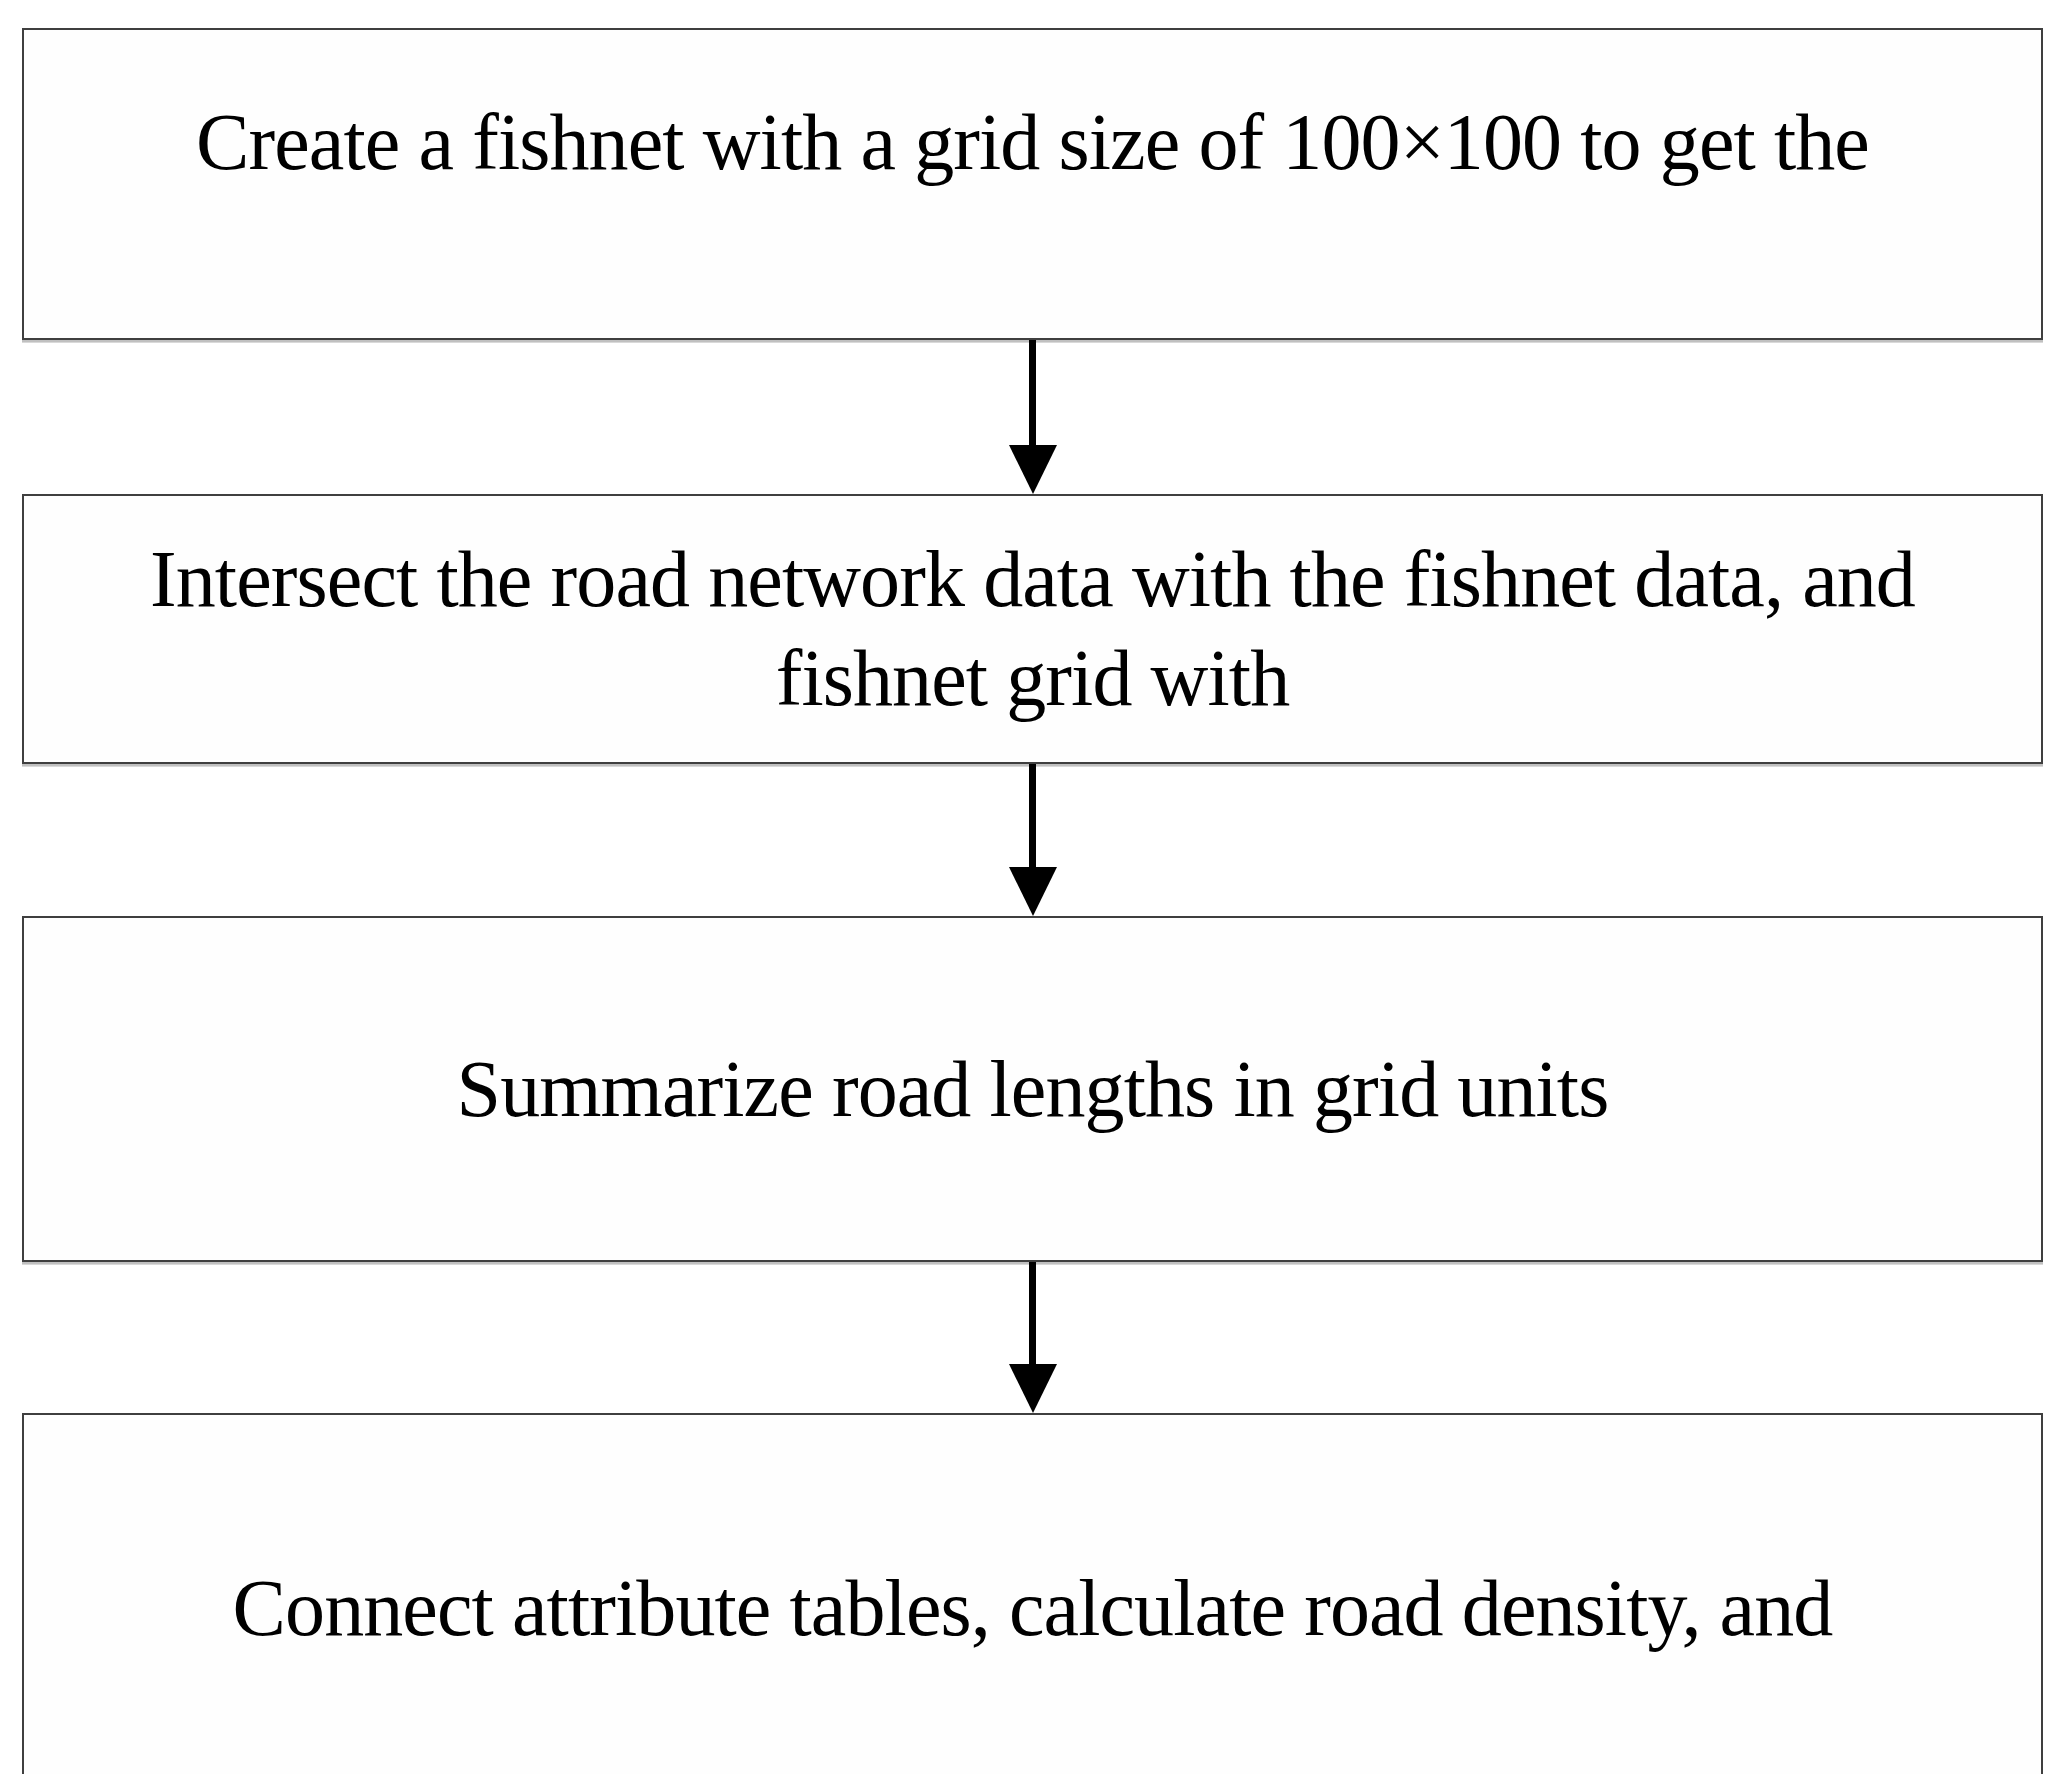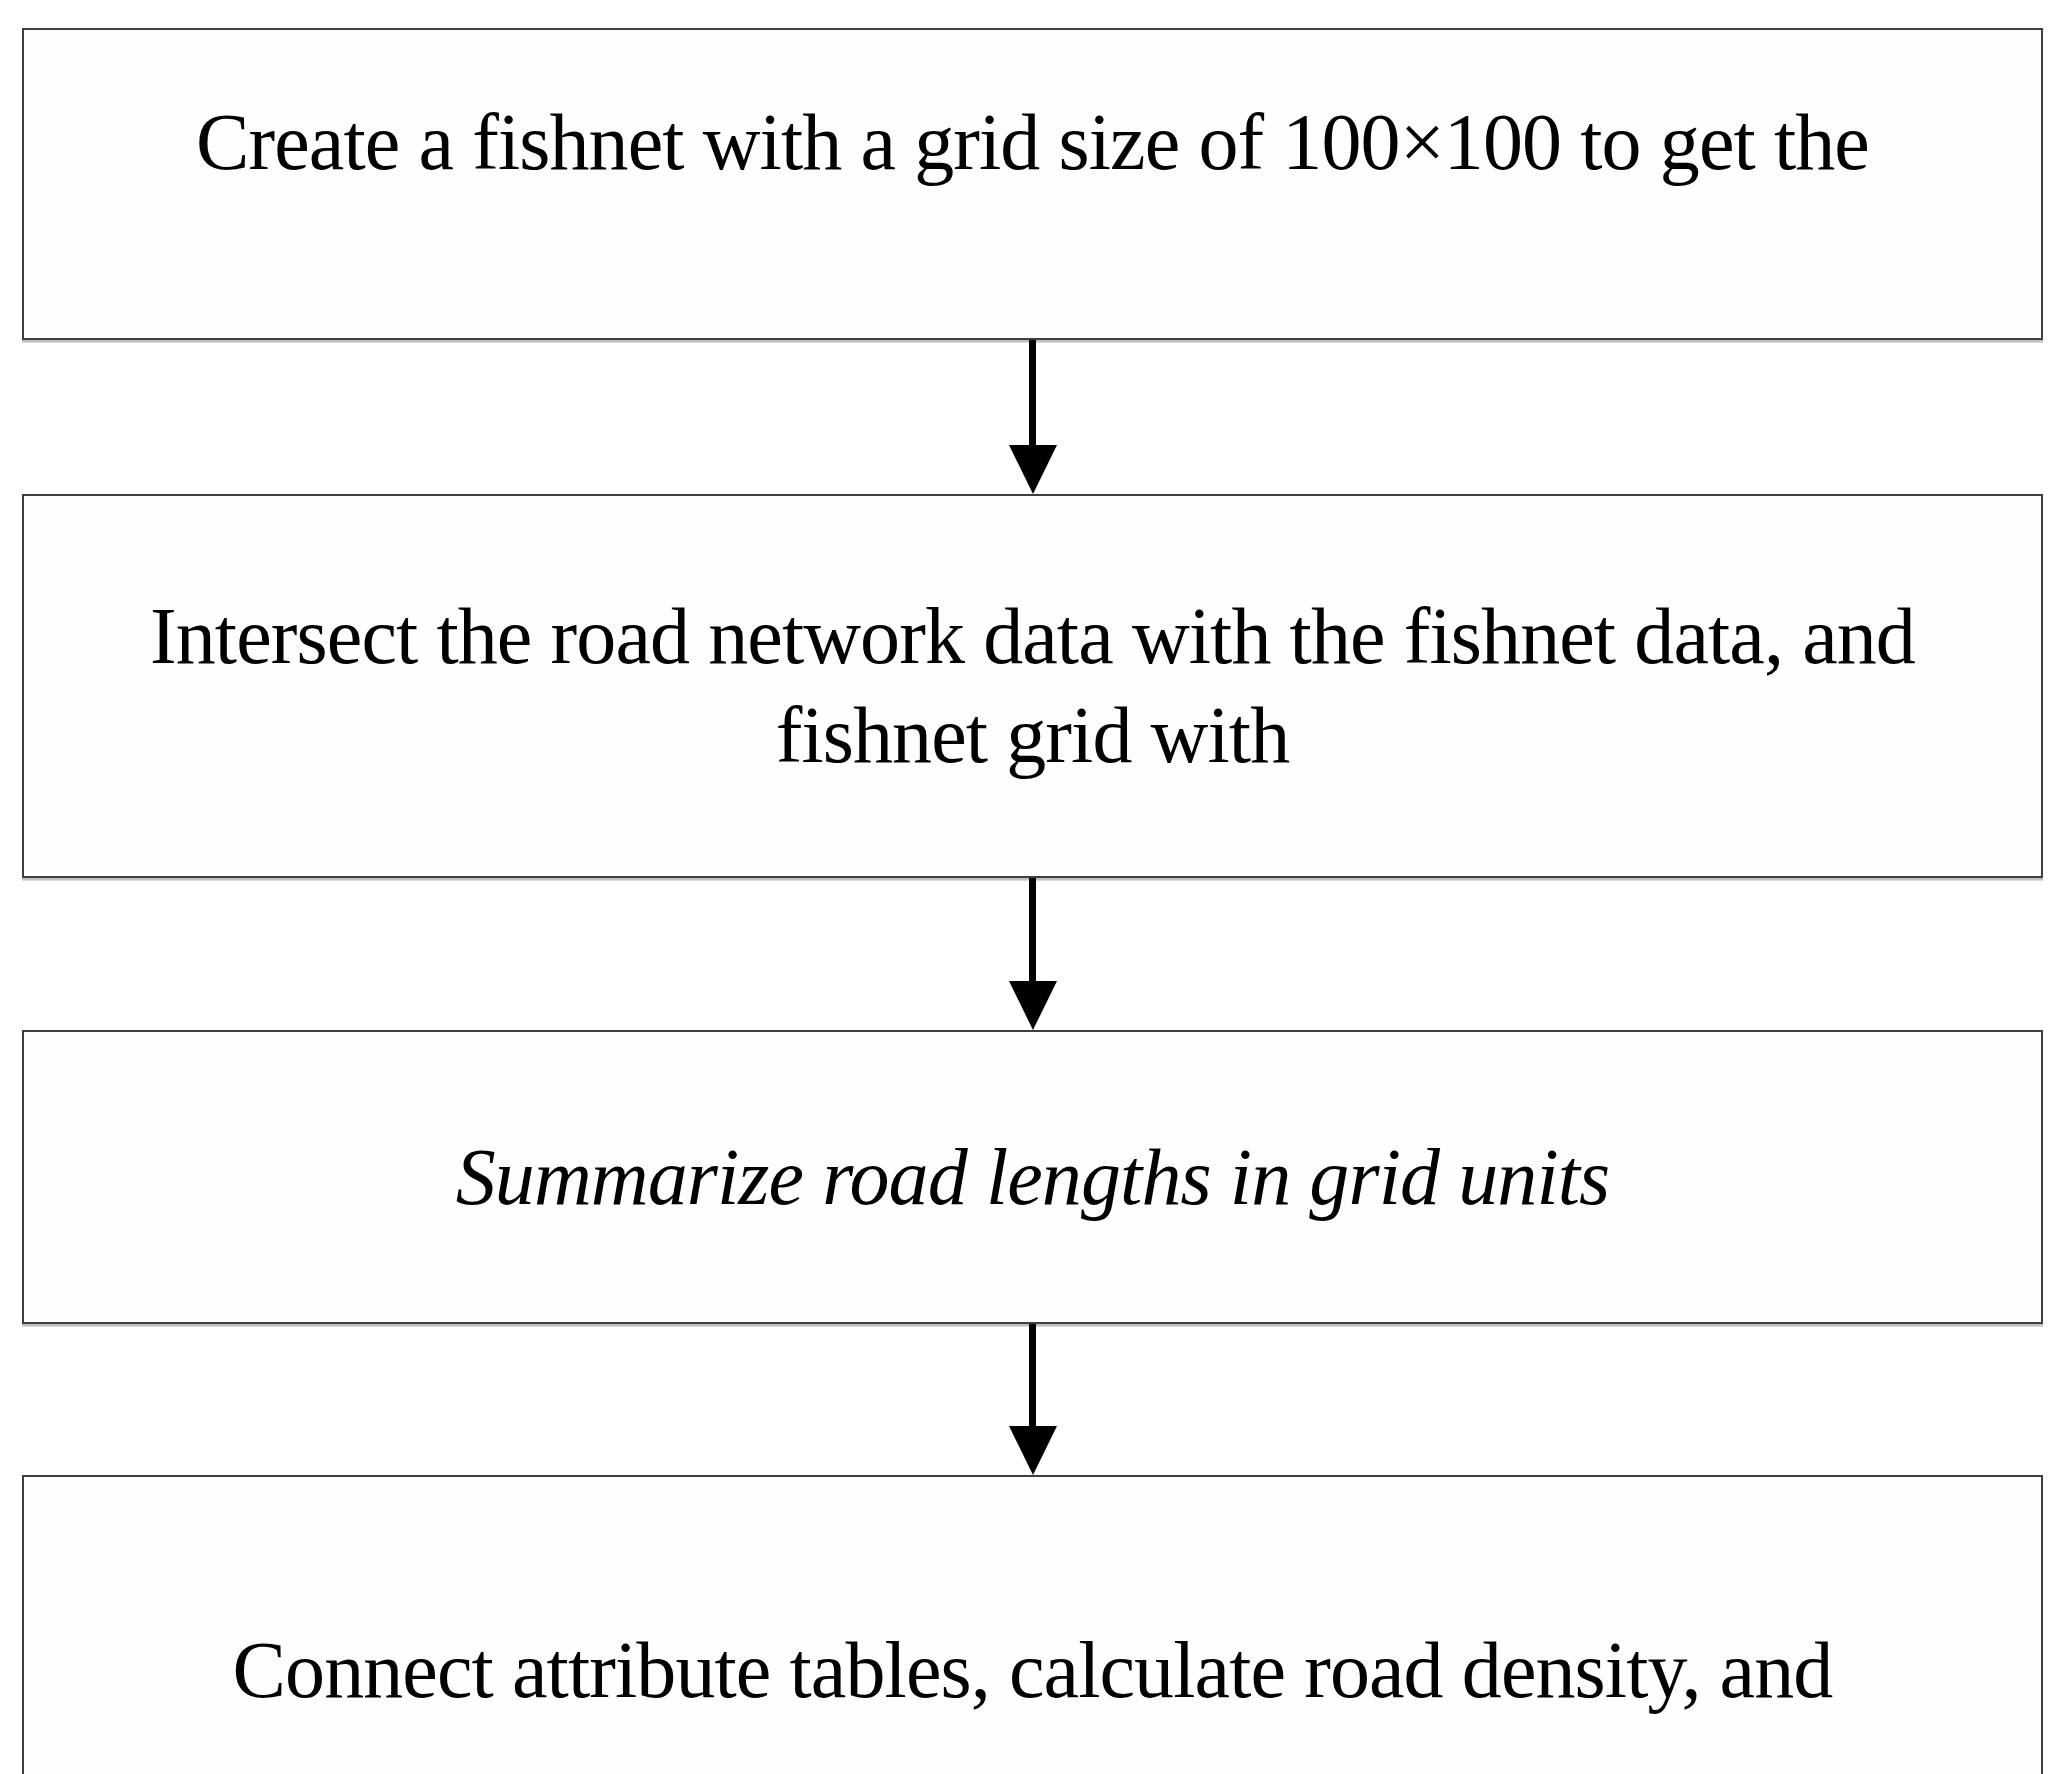--- a/index.html
+++ b/index.html
@@ -30,22 +30,22 @@
     width: 2021px;
     border: 2.6px solid #3f3f3f;
     background: #fefefe;
     display: flex;
     flex-direction: column;
     justify-content: center;
     align-items: center;
     box-shadow: 0 2.6px 0 rgba(140,140,140,0.55);
   }
   .box-1 { height: 312px; padding-bottom: 84px; }
-  .box-2 { height: 384px; }
-  .box-3 { height: 294px; font-style: italic; }
+  .box-2 { height: 270px; }
+  .box-3 { height: 346px; }
   .box-4 { height: 402px; padding-bottom: 12px; }
   .text-block {
     text-align: center;
     font-size: 80px;
     line-height: 99px;
     letter-spacing: -0.9px;
     white-space: nowrap;
   }
   .text-line { white-space: nowrap; }
   .arrow {

